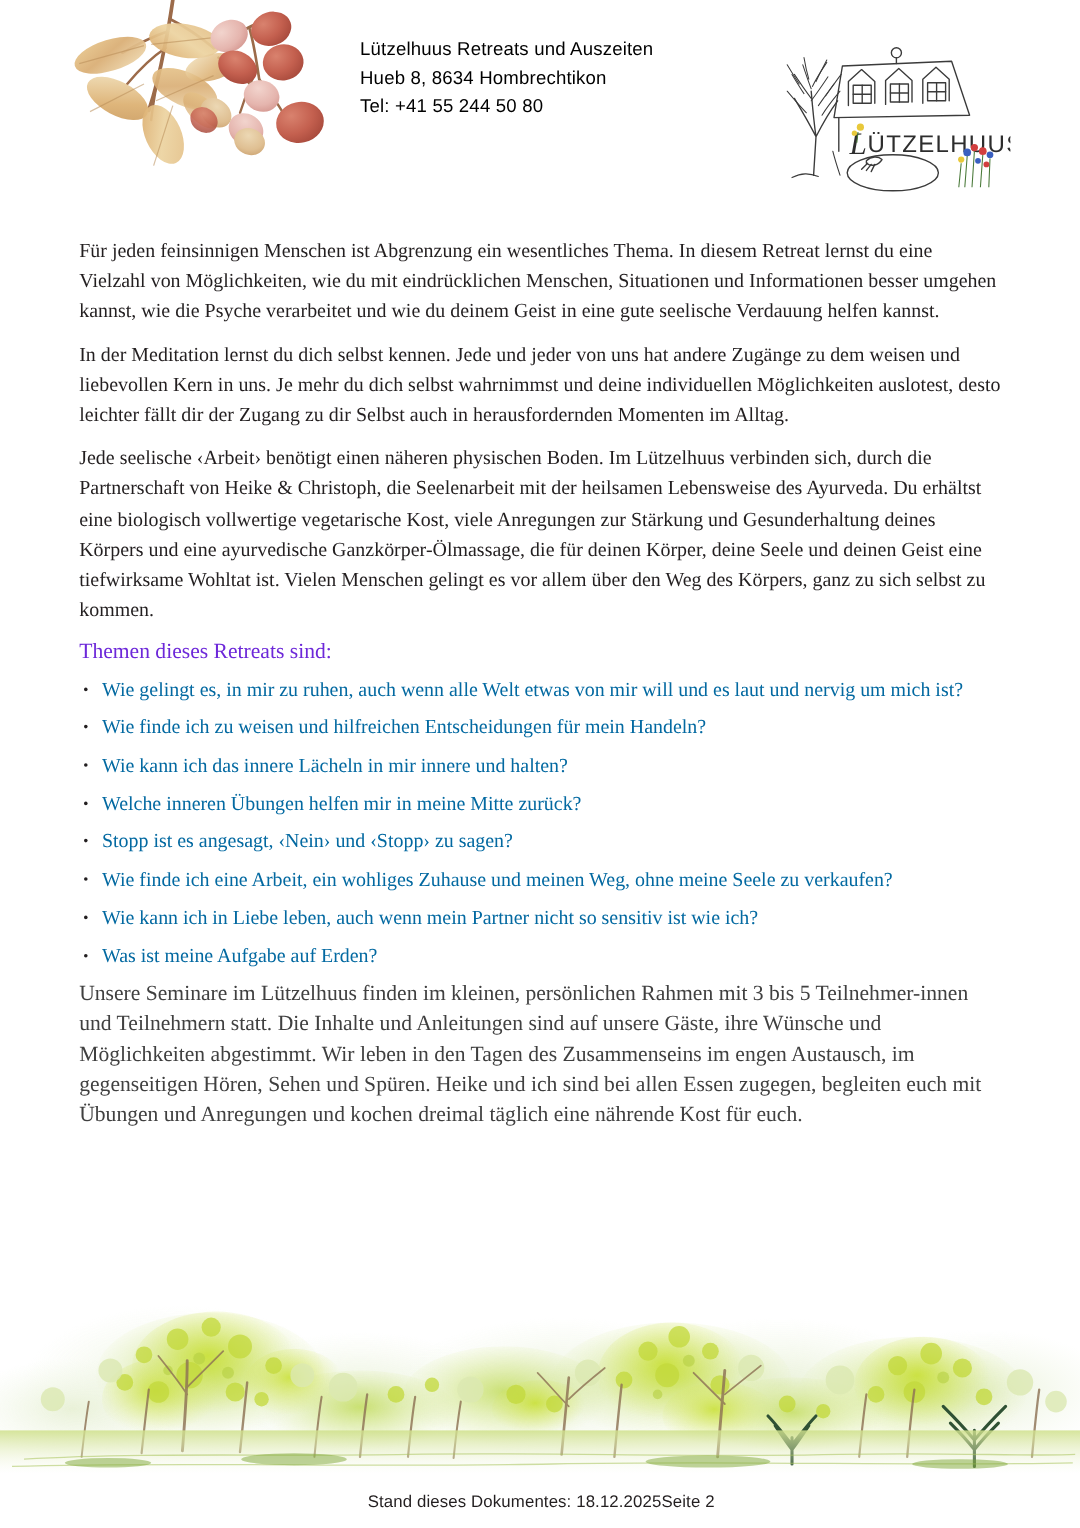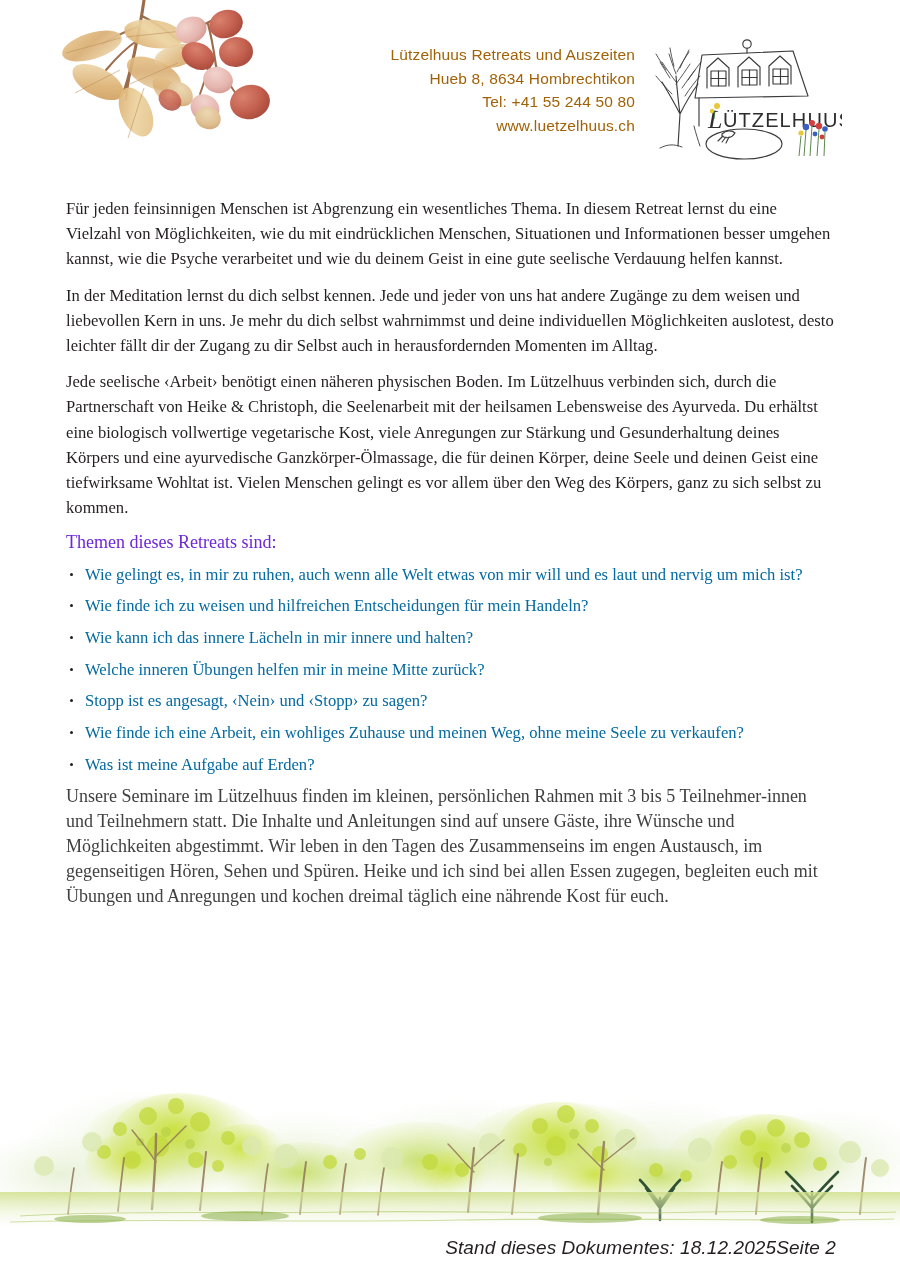--- a/index.html
+++ b/index.html
@@ -27,26 +27,25 @@
   
   .branch {
     position:absolute;
     left:58px; top:-4px;
     width:230px; height:165px;
   }
 
   
   .contact {
     position:absolute;
-    left:300px; top:43px;
+    left:300px; top:30px;
     width:335px;
-    text-align:right;
     font-size:15.5px;
     line-height:23.5px;
-    color:#a16207;
+    color:#000000;
     letter-spacing:.15px;
     white-space:nowrap;
   }
   .contact div { display:block; }
 
   
   .logo {
     position:absolute;
     left:652px; top:26px;
     width:190px; height:145px;
@@ -109,26 +108,25 @@
     width:900px; height:200px;
     overflow:hidden;
   }
 
   
   .footer {
     position:absolute;
     left:66px; bottom:14px;
     width:770px;
     display:flex;
-    justify-content:flex-end;
+    justify-content:center;
     align-items:baseline;
-    font-size:19px;
+    font-size:14px;
     color:#231f20;
     letter-spacing:.1px;
-    font-style:italic;
   }
 </style>
 </head>
 <body>
 
 <div class="header">
 
   <div class="branch">
     <svg viewBox="0 0 230 165" width="230" height="165" aria-hidden="true">
       <defs>
@@ -207,21 +205,20 @@
         <ellipse cx="150" cy="122" rx="13" ry="11" fill="url(#brC)" transform="rotate(20 150 122)"></ellipse>
         <ellipse cx="112" cy="104" rx="12" ry="10" fill="url(#brA)" transform="rotate(36 112 104)" opacity=".85"></ellipse>
       </g>
     </svg>
   </div>
 
   <div class="contact">
     <div>Lützelhuus Retreats und Auszeiten</div>
     <div>Hueb 8, 8634 Hombrechtikon</div>
     <div>Tel: +41 55 244 50 80</div>
-    <div>www.luetzelhuus.ch</div>
   </div>
 
   <div class="logo">
     <svg viewBox="0 0 190 145" width="190" height="145" aria-hidden="true">
       <g fill="none" stroke="#3b3b3b" stroke-width="1.15" stroke-linecap="round" stroke-linejoin="round">
 
         <path d="M43 72 L50 29 L141 25 L156 70 Z"></path>
 
         <circle cx="95" cy="18" r="4.2"></circle>
         <path d="M95 22 L95 27"></path>
@@ -299,20 +296,21 @@
 
   <p class="intro-line">Themen dieses Retreats sind:</p>
 
   <ul class="bullets">
     <li>Wie gelingt es, in mir zu ruhen, auch wenn alle Welt etwas von mir will und es laut und nervig um mich ist?</li>
     <li>Wie finde ich zu weisen und hilfreichen Entscheidungen für mein Handeln?</li>
     <li>Wie kann ich das innere Lächeln in mir innere und halten?</li>
     <li>Welche inneren Übungen helfen mir in meine Mitte zurück?</li>
     <li>Stopp ist es angesagt, ‹Nein› und ‹Stopp› zu sagen?</li>
     <li>Wie finde ich eine Arbeit, ein wohliges Zuhause und meinen Weg, ohne meine Seele zu verkaufen?</li>
+    <li>Wie kann ich in Liebe leben, auch wenn mein Partner nicht so sensitiv ist wie ich?</li>
     <li>Was ist meine Aufgabe auf Erden?</li>
   </ul>
 
   <p class="closing">Unsere Seminare im Lützelhuus finden im kleinen, persönlichen Rahmen mit 3 bis 5 Teilnehmer-innen und Teilnehmern statt. Die Inhalte und Anleitungen sind auf unsere Gäste, ihre Wünsche und Möglichkeiten abgestimmt. Wir leben in den Tagen des Zusammenseins im engen Austausch, im gegenseitigen Hören, Sehen und Spüren. Heike und ich sind bei allen Essen zugegen, begleiten euch mit Übungen und Anregungen und kochen dreimal täglich eine nährende Kost für euch.</p>
 </div>
 
 <div class="landscape">
   <svg viewBox="0 0 900 200" width="900" height="200" preserveAspectRatio="none" aria-hidden="true">
     <defs>
       <radialGradient id="pale" cx="50%" cy="50%" r="50%">

